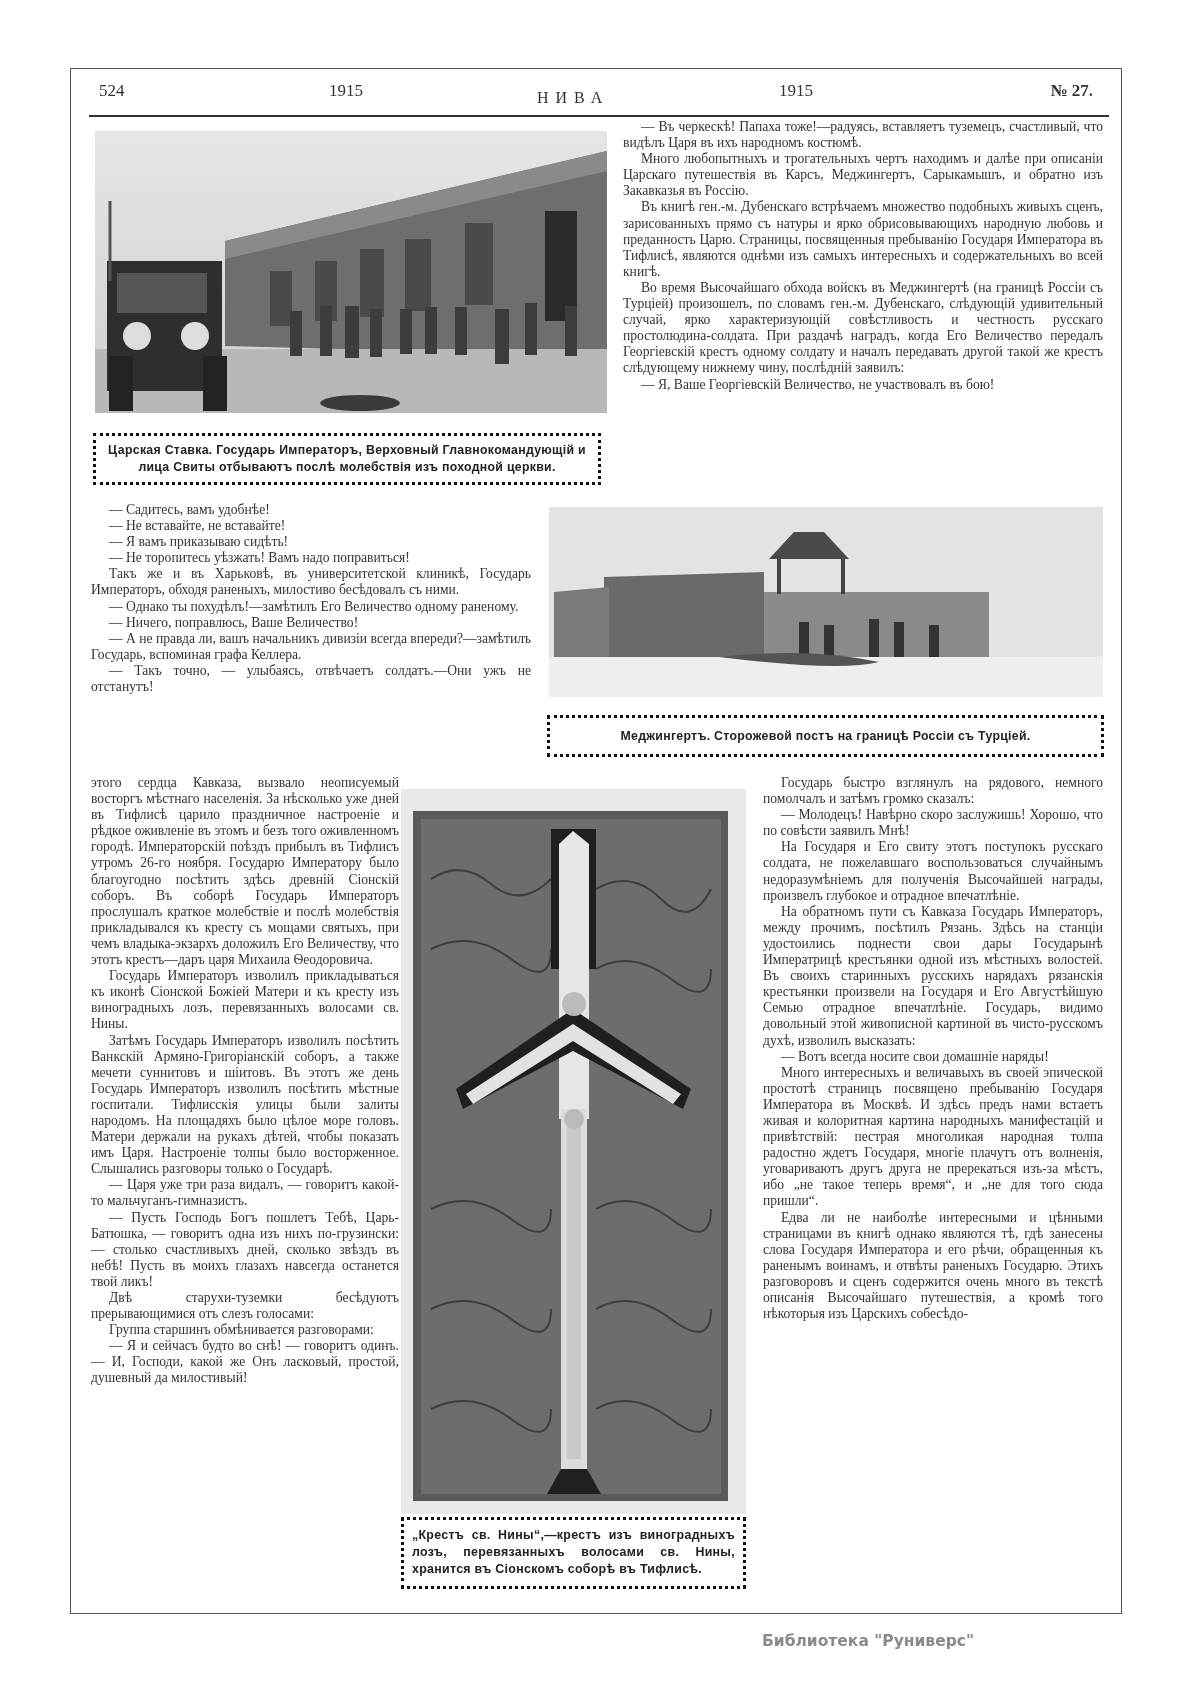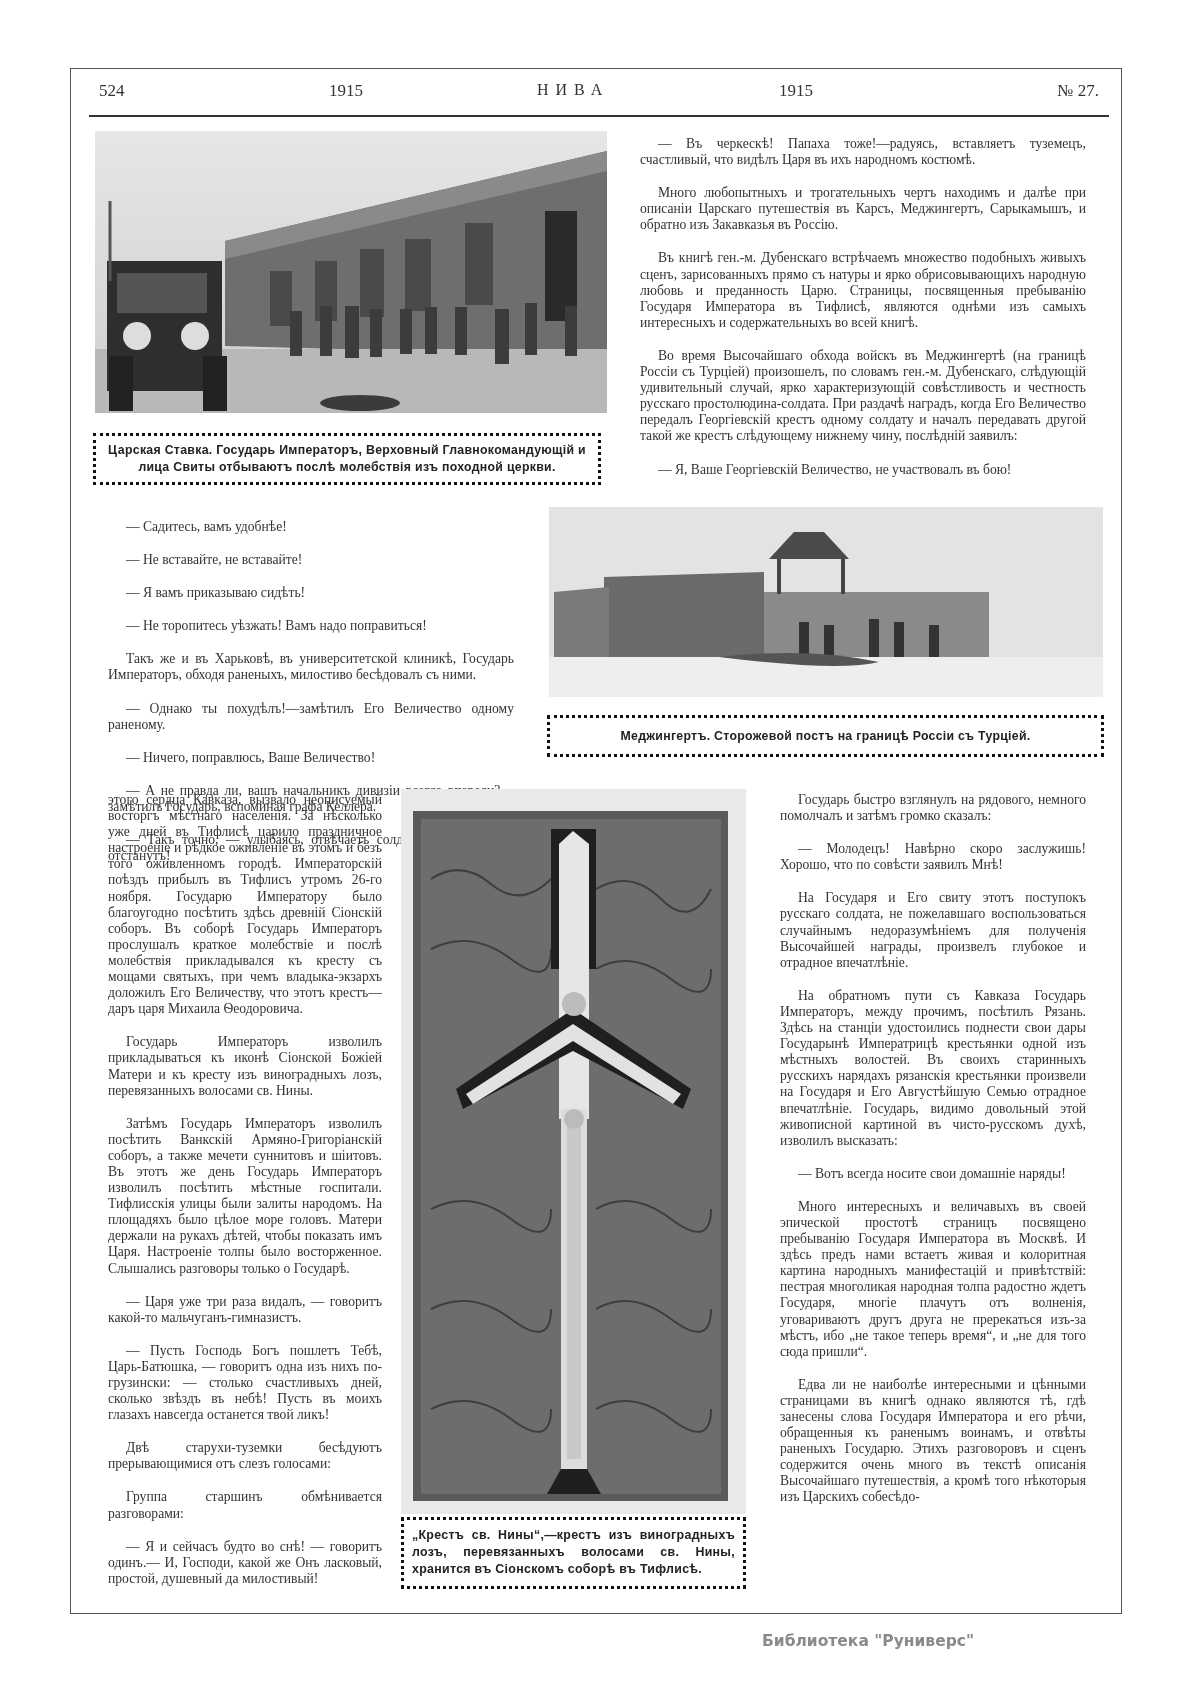--- a/index.html
+++ b/index.html
@@ -5,29 +5,29 @@
   html, body { margin: 0; padding: 0; background: #ffffff; }
   body { width: 1200px; height: 1690px; position: relative; overflow: hidden;
          font-family: "Liberation Serif", "DejaVu Serif", serif; color: #2a2a2a; }
   .page { position: absolute; left: 70px; top: 68px; width: 1052px; height: 1546px;
           border: 1.5px solid #555; box-sizing: border-box; background: #fff; }
   .header { position: absolute; left: 18px; right: 12px; top: 12px; height: 30px;
             font-size: 17px; color: #333; }
   .header span { position: absolute; top: 0; }
   .hdr-page { left: 10px; }
   .hdr-year-l { left: 240px; }
-  .hdr-title { left: 448px; letter-spacing: 7px; font-size: 16px; }
+  .hdr-title { left: 448px; letter-spacing: 7px; font-size: 16px; margin-top: 8px; }
   .hdr-year-r { left: 690px; }
-  .hdr-issue { right: 10px; }
+  .hdr-issue { right: 16px; font-weight: bold; }
   .hdr-rule { position: absolute; left: 18px; right: 12px; top: 46px; height: 0;
               border-top: 2px solid #333; }
   .photo { position: absolute; background: #bdbdbd; overflow: hidden; }
   .col { position: absolute; font-size: 13.6px; line-height: 16.1px; text-align: justify;
          color: #333; }
-  .col p { margin: 17px; text-indent: 18px; }
+  .col p { margin: 0; text-indent: 18px; }
   .col p.noindent { text-indent: 0; }
   .caption { position: absolute; border: 3px dotted #111; box-sizing: border-box;
              font-family: "Liberation Sans", "DejaVu Sans", sans-serif; font-weight: bold;
              font-size: 12.3px; color: #222; text-align: center; line-height: 17px;
              letter-spacing: 0.3px; }
   .watermark { position: absolute; left: 762px; top: 1632px; font-family: "DejaVu Sans", sans-serif;
                font-weight: bold; font-size: 15.5px; color: #8a8a8a; }
 </style>
 </head>
 <body>

